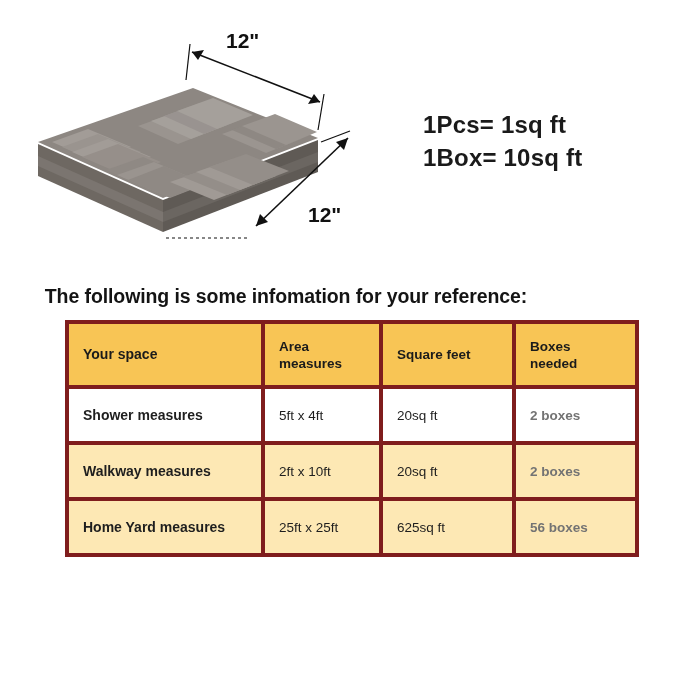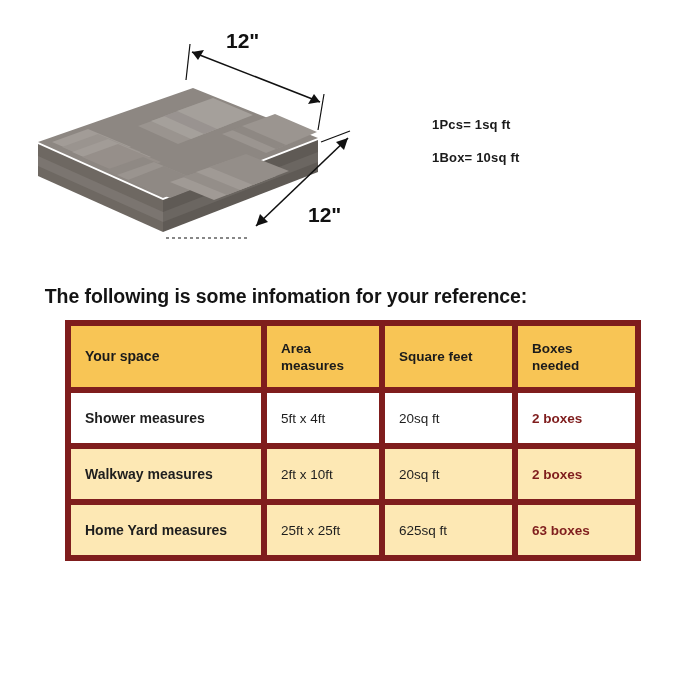--- a/index.html
+++ b/index.html
@@ -26,23 +26,23 @@
   }
 
   .tile-svg {
     position: absolute;
     left: 18px;
     top: 14px;
   }
 
   .pcs-info {
     position: absolute;
-    left: 432px;
+    left: 423px;
     top: 108px;
-    font-size: 13px;
+    font-size: 24px;
     font-weight: bold;
     color: #1a1a1a;
     line-height: 33px;
     letter-spacing: 0.2px;
   }
   .pcs-info div { white-space: nowrap; }
 
   
   .ref-heading {
     position: absolute;
@@ -67,21 +67,21 @@
     border-collapse: collapse;
     width: 570px;
     table-layout: fixed;
   }
   table.info col.c0 { width: 196px; }
   table.info col.c1 { width: 118px; }
   table.info col.c2 { width: 133px; }
   table.info col.c3 { width: 123px; }
 
   table.info th, table.info td {
-    border: 6px solid #7f1d1d;
+    border: 4px solid #7f1d1d;
     padding: 0;
     vertical-align: middle;
   }
 
   table.info thead th {
     background: #f8c555;
     height: 61px;
     font-size: 13.5px;
     font-weight: bold;
     color: #1b1b1b;
@@ -98,21 +98,21 @@
   table.info tbody td {
     font-size: 13.5px;
     color: #1e1e1e;
     padding: 0 14px;
   }
   table.info tbody td.space {
     font-weight: bold;
     font-size: 14px;
   }
   table.info tbody td.boxes {
-    color: #7f1d1d;
+    color: #737373;
     font-weight: bold;
   }
   table.info tbody tr.plain td.area,
   table.info tbody tr.plain td.sqft {
     font-weight: normal;
   }
 
   
   .dim-label {
     font-family: "Liberation Sans", sans-serif;
@@ -223,19 +223,19 @@
         <tr class="alt">
           <td class="space">Walkway measures</td>
           <td class="area">2ft x 10ft</td>
           <td class="sqft">20sq ft</td>
           <td class="boxes">2 boxes</td>
         </tr>
         <tr class="alt">
           <td class="space">Home Yard measures</td>
           <td class="area">25ft x 25ft</td>
           <td class="sqft">625sq ft</td>
-          <td class="boxes">63 boxes</td>
+          <td class="boxes">56 boxes</td>
         </tr>
       </tbody>
     </table>
   </div>
 
 </div>
 
 </body></html>

